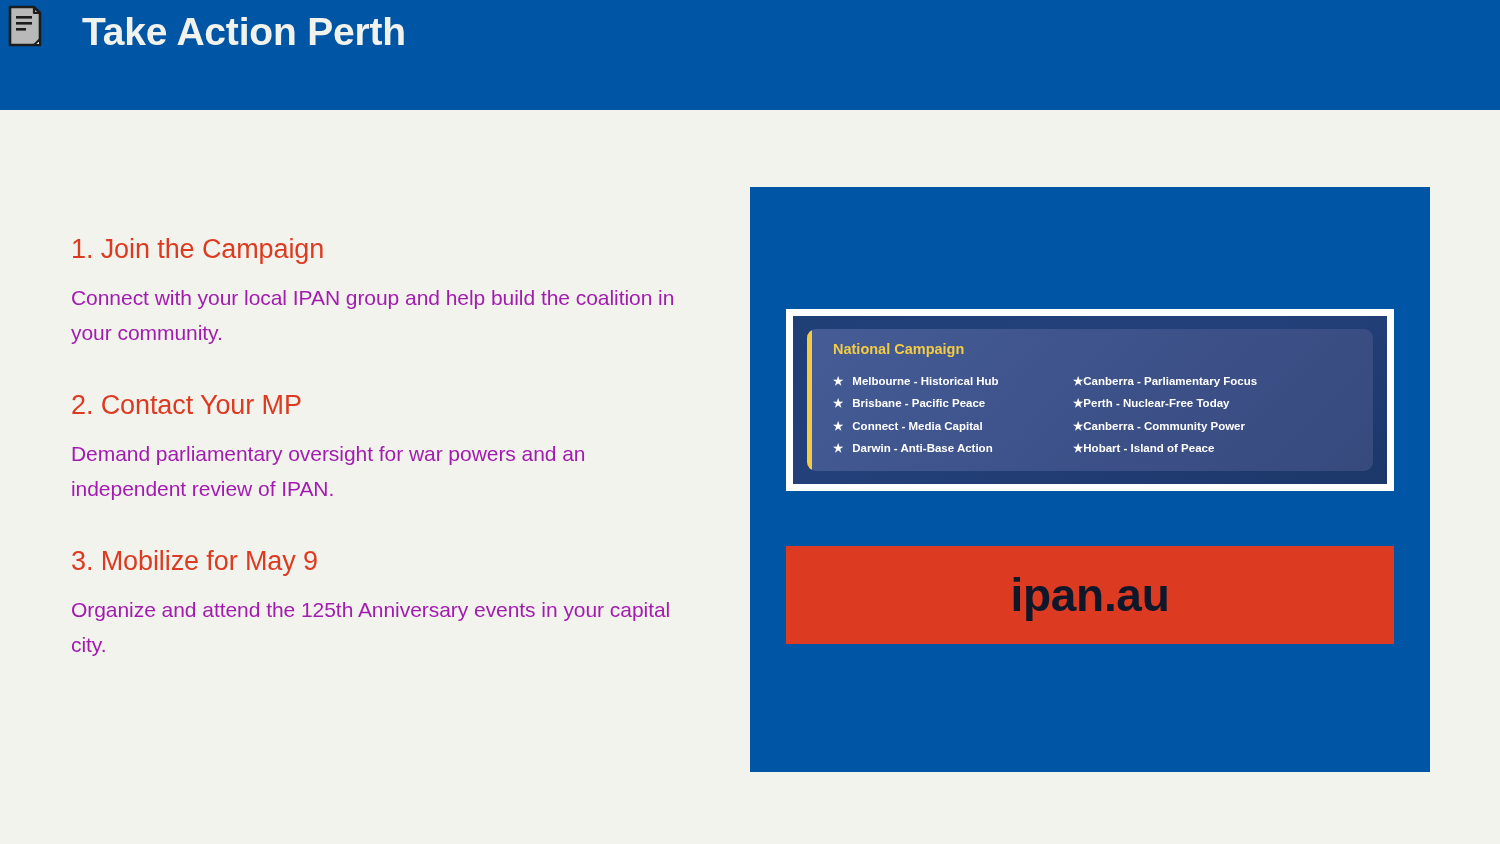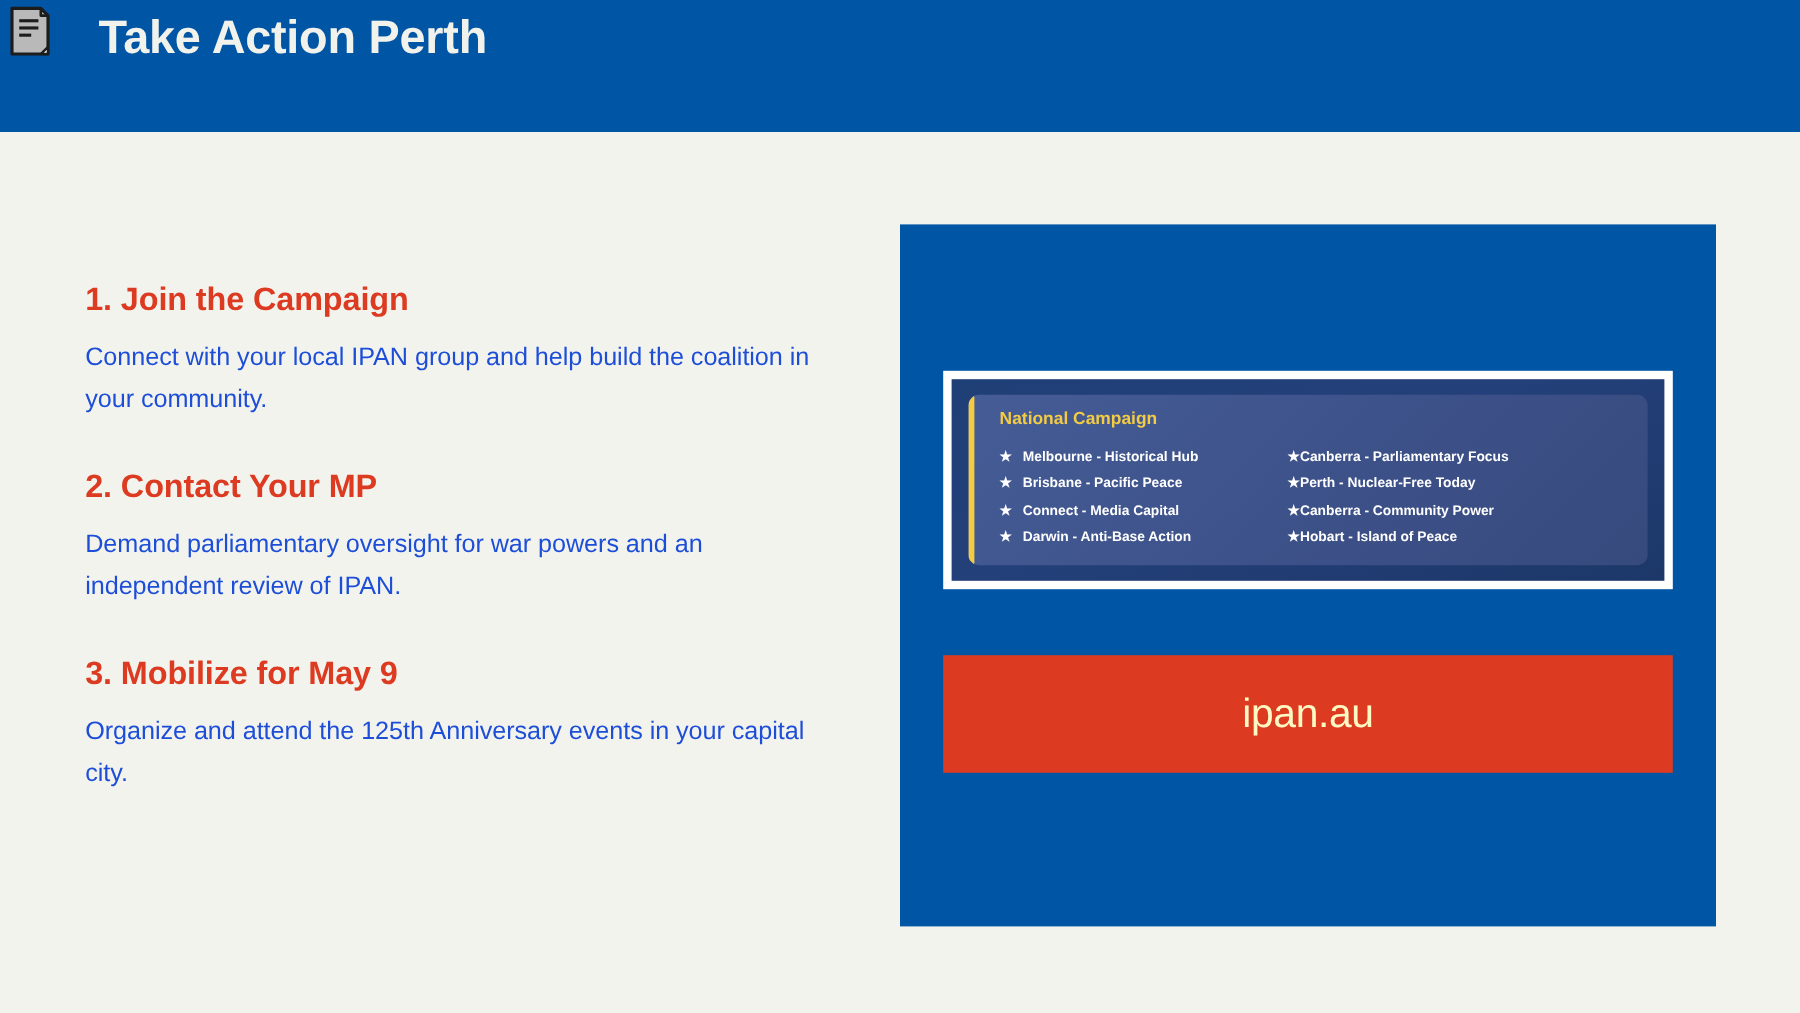--- a/index.html
+++ b/index.html
@@ -47,29 +47,29 @@
   #left-column {
     position: absolute;
     left: 71px;
     top: 232px;
     width: 620px;
   }
   .action-block { margin-bottom: 38px; }
   .action-block:last-child { margin-bottom: 12px; }
   .action-heading {
     font-size: 27px;
-    font-weight: bold;
+    font-weight: normal;
     color: #dc3b21;
     line-height: 34px;
     margin: 0 0 14px 0;
     letter-spacing: -0.1px;
   }
   .action-body {
     font-size: 21px;
-    color: #1d4ed8;
+    color: #a21caf;
     line-height: 35px;
     margin: 0;
     max-width: 610px;
     letter-spacing: -0.05px;
   }
 
   
   #right-panel {
     position: absolute;
     left: 750px;
@@ -150,23 +150,23 @@
     left: 36px;
     top: 359px;
     width: 608px;
     height: 98px;
     background: #dc3b21;
     display: flex;
     align-items: center;
     justify-content: center;
   }
   #cta-label {
-    font-size: 34px;
-    font-weight: normal;
-    color: #fef9c3;
+    font-size: 46px;
+    font-weight: bold;
+    color: #0f172a;
     letter-spacing: -0.3px;
     line-height: 40px;
   }
 </style>
 </head>
 <body>
 
 <div id="header-band">
   <span id="header-icon">
     <svg width="36" height="42" viewBox="0 0 36 42" xmlns="http://www.w3.org/2000/svg">

